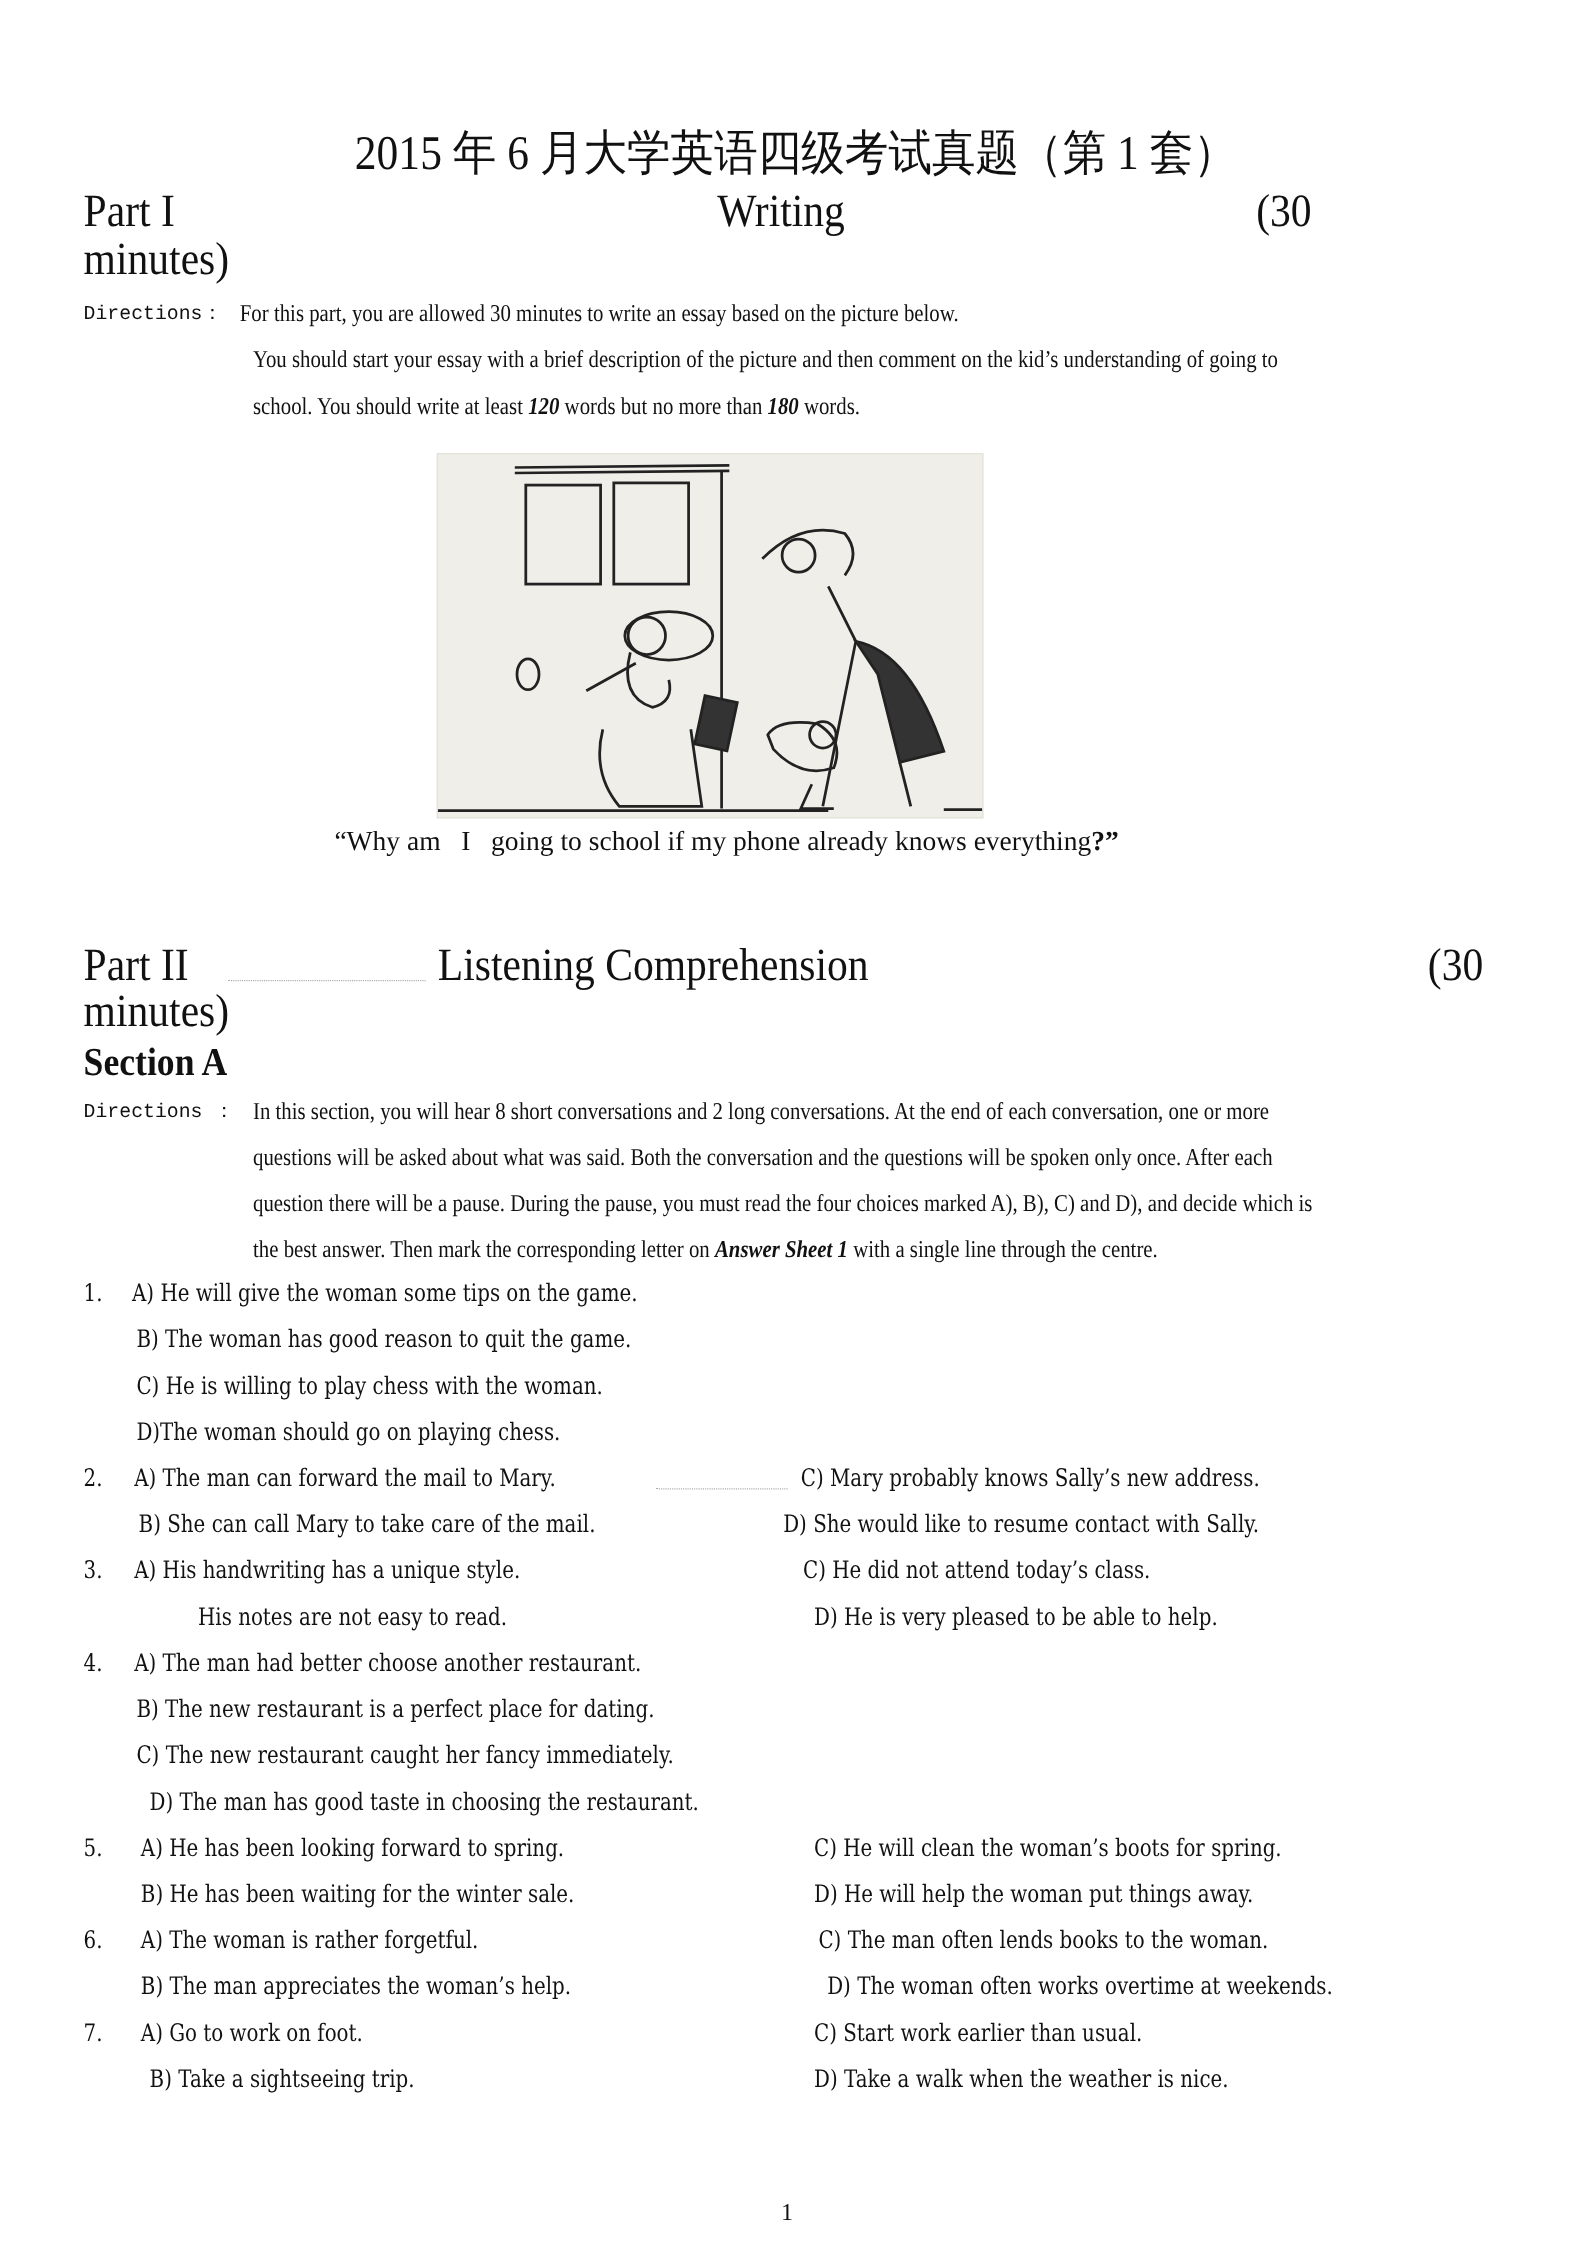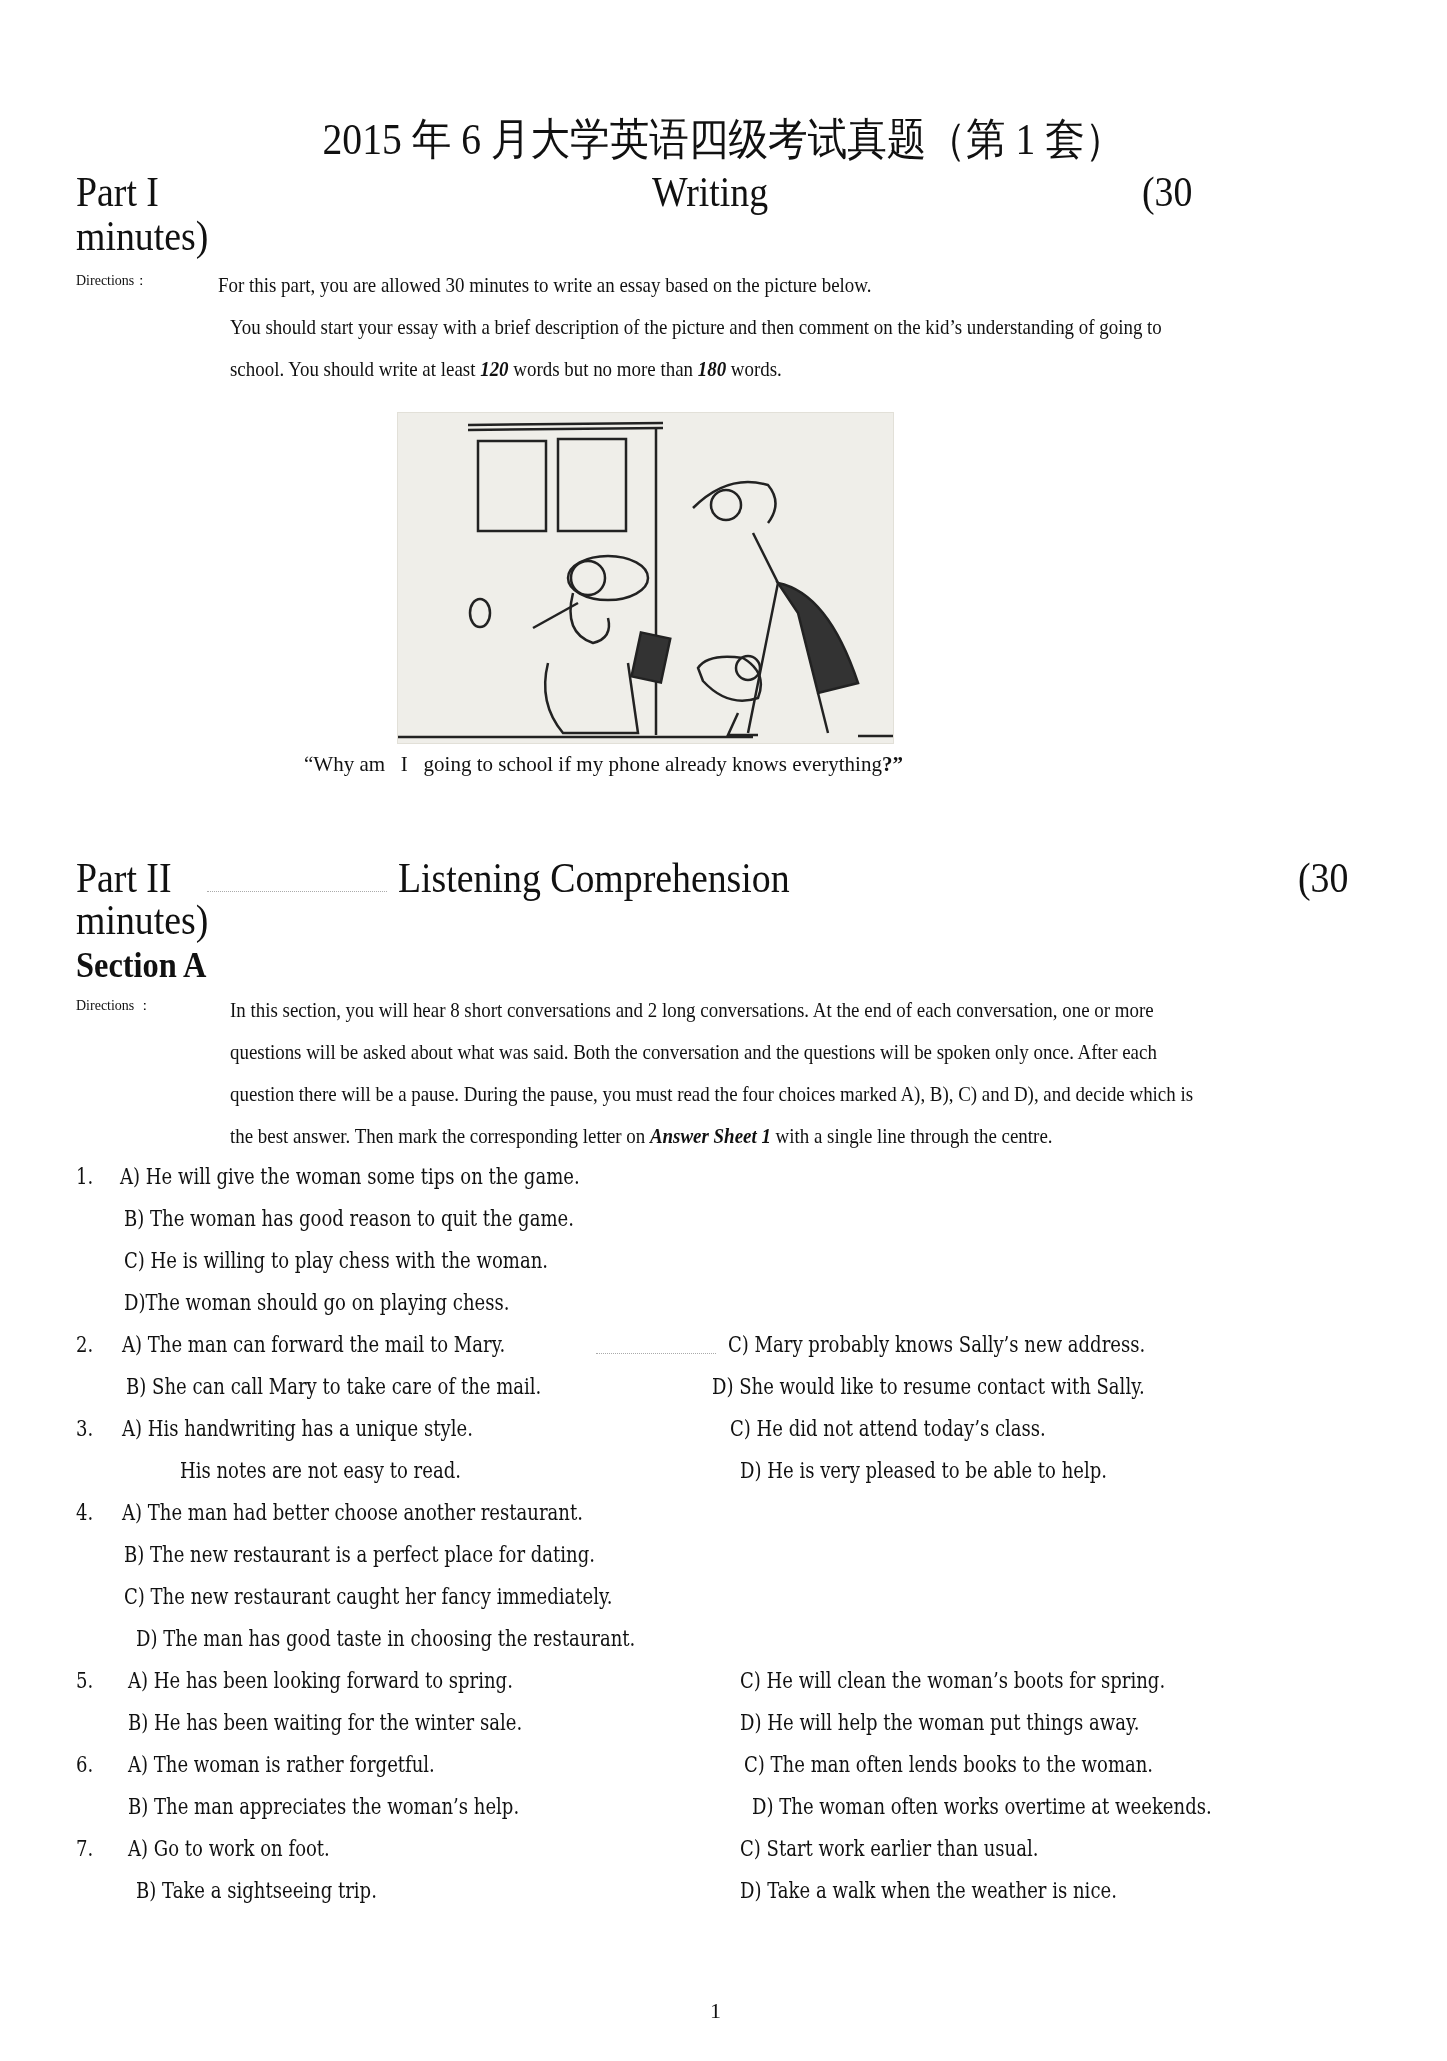--- a/index.html
+++ b/index.html
@@ -1,26 +1,26 @@
 <!DOCTYPE html>
 <html><head>
 <meta charset="utf-8">
 <style>
   html, body { margin:0; padding:0; background:#fff; }
   body { width:1447px; height:2061px; position:relative; overflow:hidden; color:#111; font-family:"Liberation Serif", "DejaVu Serif", serif; }
   .abs { position:absolute; white-space:nowrap; }
   .title { left:0; width:1447px; top:110px; text-align:center; font-size:44px; letter-spacing:0px; transform:scaleX(0.9); }
   .part-h { font-size:42px; line-height:44px; transform-origin:left top; transform:scaleX(0.9); }
   .section-h { font-size:36px; font-weight:bold; transform-origin:left top; transform:scaleX(0.9); }
-  .dir-label { font-size:14px; font-family:Liberation Serif, serif; }
+  .dir-label { font-size:18px; font-family:Liberation Mono, monospace; }
   .dir-text { font-size:22px; transform-origin:left top; transform:scaleX(0.86); }
   .opt { font-size:22px; font-family:"DejaVu Serif", serif; transform-origin:left top; transform:scaleX(0.82); }
   .qnum { font-size:22px; font-family:"DejaVu Serif", serif; transform-origin:left top; transform:scaleX(0.82); }
   .dots { border-bottom:1px dotted #aaa; height:1px; }
-  .caption { font-size:21px; }
+  .caption { font-size:25px; }
   .pagenum { font-size:22px; }
   .cartoon { left:397px; top:412px; width:495px; height:330px; background:#efeee9; border:1px solid #e2e0d8; }
 </style>
 </head>
 <body>
 
 <div class="abs title">2015 年 6 月大学英语四级考试真题（第 1 套）</div>
 
 <div class="abs part-h" style="left:76px;top:170px;">Part I</div>
 <div class="abs part-h" style="left:652px;top:170px;">Writing</div>

